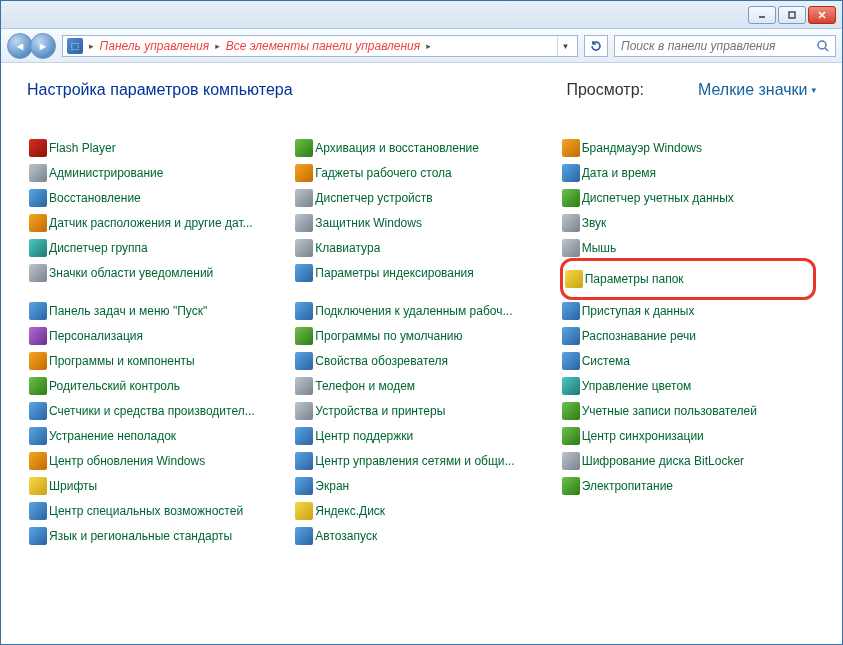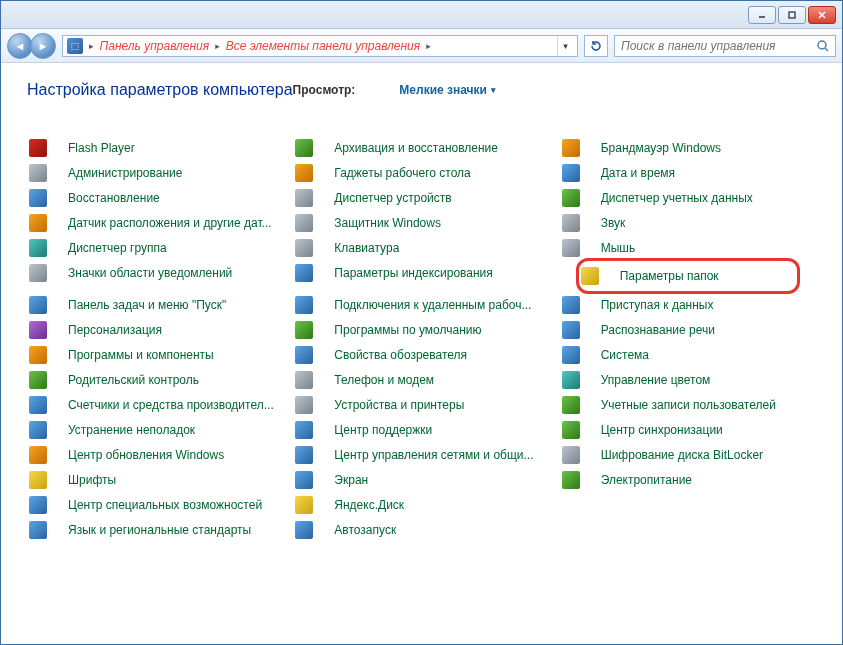--- a/index.html
+++ b/index.html
@@ -124,48 +124,48 @@
     width: 16px; height: 16px;
     display: flex; align-items: center; justify-content: center;
     color: #4f7fb8;
     cursor:pointer;
   }
   .content {
     padding: 18px 26px;
   }
   .header-row {
     display: flex;
+    justify-content: space-between;
     align-items: center;
     margin-bottom: 36px;
   }
   .page-title {
     color: #003399;
     font-size: 16px;
   }
   .view-selector {
     display: flex;
     align-items: center;
-    gap: 0;
-    font-size: 12px;
-    font-weight: bold;
+    gap: 10px;
+    font-size: 16px;
   }
   .view-label { color: #333; }
   .view-link { color: #15639f; cursor: pointer; display:flex; align-items:center; gap:4px;margin-left:44px;}
   .view-link::after { content: "▾"; font-size: 9px; color:#15639f; }
   .items-grid {
     display: grid;
     grid-template-columns: repeat(3, 1fr);
     column-gap: 10px;
     grid-auto-flow: column;
     grid-template-rows: repeat(15, auto);
   }
   .cp-item {
     display: flex;
     align-items: center;
-    gap: 21px;
+    gap: 2px;
     height: 25px;
     padding: 1px 2px;
     cursor: pointer;
     position: relative;
   }
   .cp-item .icon {
     width: 18px; height: 18px;
     flex-shrink: 0;
     border-radius: 2px;
     display: flex;
@@ -179,22 +179,22 @@
     font-size: 12px;
     white-space: nowrap;
     overflow: hidden;
     text-overflow: ellipsis;
     max-width: 210px;
   }
   .cp-item.highlighted {
     border: 3px solid #e8362a;
     border-radius: 12px;
     padding: 0 10px 0 2px;
-    height: 36px;
-    margin: -2px 16px;
+    height: 42px;
+    margin: -2px 0;
   }
   
   .ic-red { background: linear-gradient(135deg,#d82b1f,#8a140c); }
   .ic-blue { background: linear-gradient(135deg,#5aa6e6,#2a62a0); }
   .ic-green { background: linear-gradient(135deg,#6cc24a,#2d7a14); }
   .ic-orange { background: linear-gradient(135deg,#f5a623,#c46a00); }
   .ic-yellow { background: linear-gradient(135deg,#f7d84b,#c9a20f); }
   .ic-purple { background: linear-gradient(135deg,#b46ad6,#6a2d8f); }
   .ic-grey { background: linear-gradient(135deg,#bcc4cc,#7a838c); }
   .ic-teal { background: linear-gradient(135deg,#4fc8c0,#1d7a73); }

